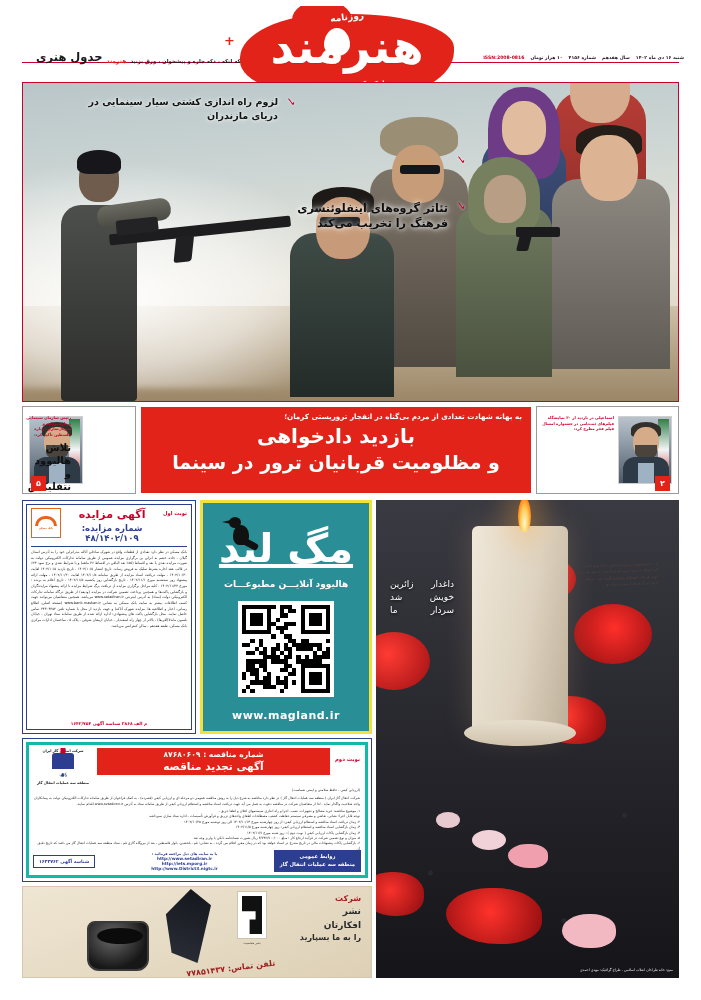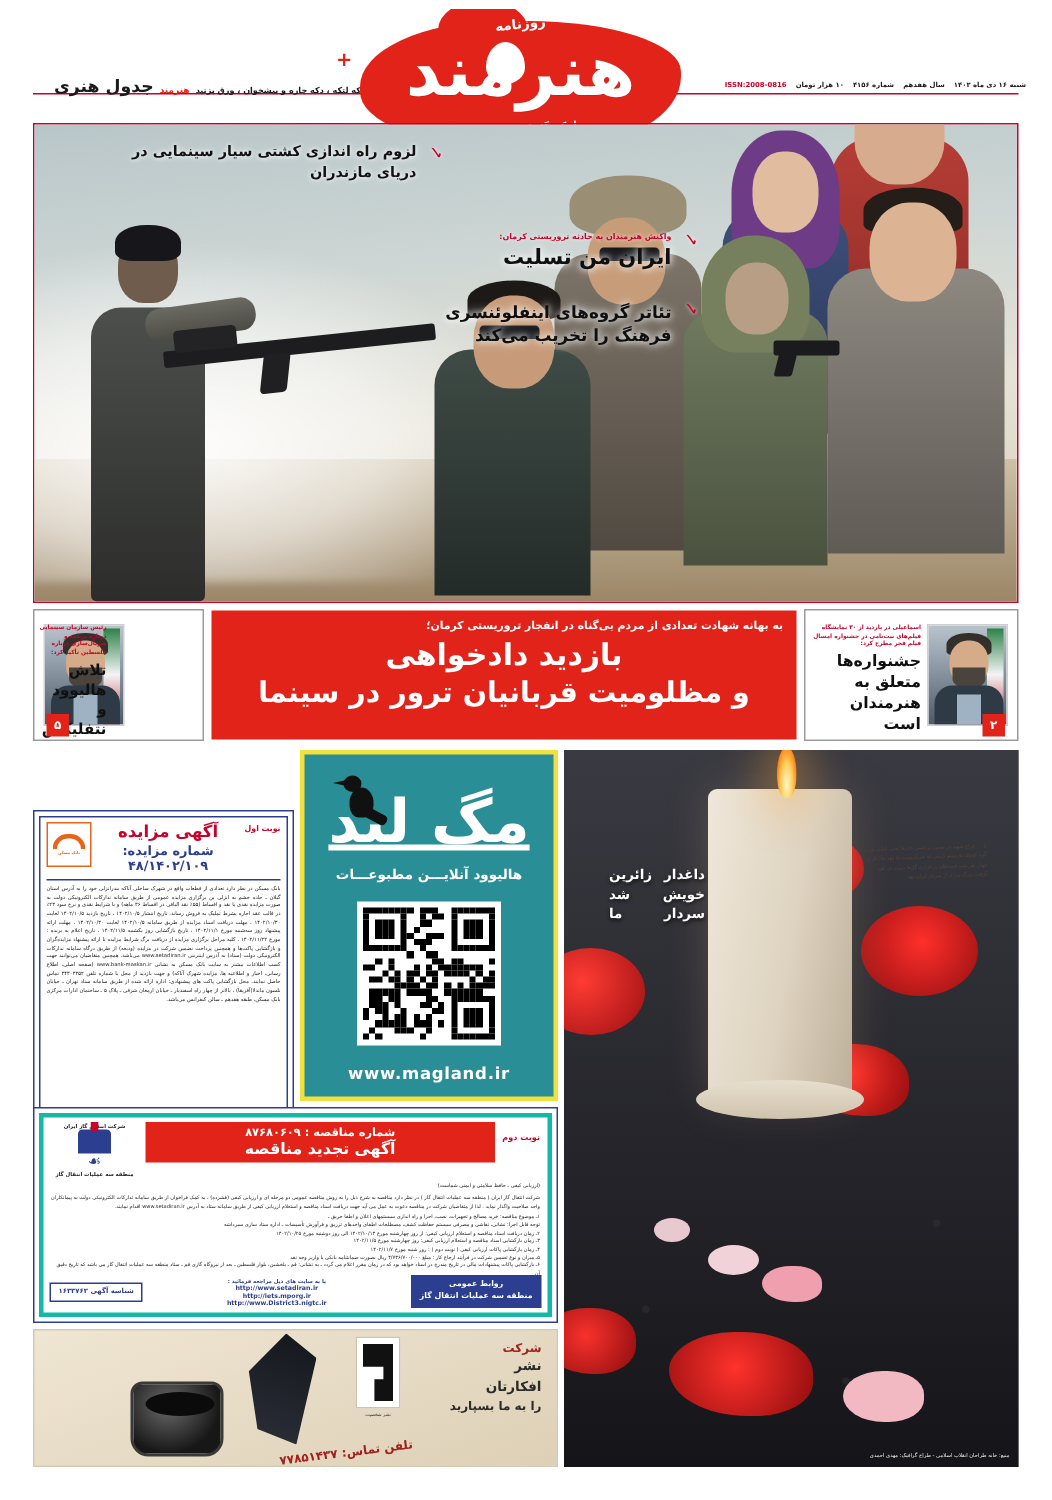--- a/index.html
+++ b/index.html
@@ -307,21 +307,20 @@
   .band-right .pg-badge { right: 8px; bottom: 2px; }
 
   
   .ads { position: absolute; top: 500px; left: 22px; width: 657px; height: 478px; }
 
   
   .ad-auction {
     position: absolute; left: 0; top: 0; width: 174px; height: 234px;
     border: 1px solid #2c3e8f; background: #ffffff; direction: rtl;
     padding: 3px;
-    margin-top: 40px;
   }
   .ad-auction .inner { border: 1px solid #2c3e8f; width: 100%; height: 100%; padding: 3px 4px; position: relative; }
   .aa-top { display: flex; align-items: flex-start; justify-content: space-between; gap: 3px; }
   .aa-logo {
     width: 30px; height: 30px; border: 1px solid #e6651a;
     display: flex; flex-direction: column; align-items: center; justify-content: center;
     flex: 0 0 30px;
   }
   .aa-logo .arc {
     width: 22px; height: 10px; border: 3px solid #e6651a; border-bottom: none;
@@ -484,23 +483,23 @@
     filter: blur(.4px);
     box-shadow: 0 0 26px 12px rgba(255,170,60,.30);
   }
   .cd-poem {
     position:absolute; left: 104px; top: 36px; width: 82px;
     direction: rtl; text-align: right; color:#5a4535;
     font-size: 3.4px; line-height: 1.9; transform: rotate(-2deg);
   }
   .cd-rose { position:absolute; border-radius: 50%; }
   .cd-verse {
-    position:absolute; left: 30px; top: 78px; width: 64px;
+    position:absolute; left: 14px; top: 78px; width: 64px;
     direction: rtl; text-align: justify; text-align-last: justify;
-    color:#ffffff; font-weight:bold; font-size: 9px; line-height: 1.42;
+    color:#ffffff; font-weight:normal; font-size: 9px; line-height: 1.42;
     text-shadow: 0 1px 3px rgba(0,0,0,.8);
   }
   .cd-credit {
     position:absolute; right: 6px; bottom: 6px;
     font-size: 3.5px; color:#ffffff; direction: rtl; opacity:.92;
   }
 </style>
 </head>
 <body>
 
@@ -580,24 +579,20 @@
         <div class="hairx"></div>
         <div class="fhead"></div>
         <div class="shades" style="top:-16px;left:30px;"></div>
       </div>
     </div>
 
     <div class="hl-check-l">✓</div>
     <div class="hl-left">لزوم راه اندازی کشتی سیار سینمایی در دریای مازندران</div>
 
     <div class="hl-check-m">✓</div>
-    <div class="hl-mid">
-      <div class="hl-kicker">واکنش هنرمندان به حادثه تروریستی کرمان:</div>
-      <div class="hl-big">ایران من تسلیت</div>
-    </div>
 
     <div class="hl-check-b">✓</div>
     <div class="hl-low">
       <div class="l">تئاتر گروه‌های اینفلوئنسری فرهنگ را تخریب می‌کند</div>
     </div>
   </div>
 
   <div class="band">
 
     <div class="band-side band-left">
@@ -626,21 +621,20 @@
       <div class="bs-photo">
         <div class="flag"></div>
         <div class="ph-hair"></div>
         <div class="ph-head"></div>
         <div class="ph-beard"></div>
         <div class="ph-body"></div>
         <div class="ph-shirt"></div>
       </div>
       <div class="bs-text">
         <div class="bs-kicker">اسماعیلی در بازدید از ۳۰ نمایشگاه فیلم‌های ثبت‌نامی در جشنواره امسال فیلم فجر مطرح کرد:</div>
-        <div class="bs-head">جشنواره‌ها متعلق به هنرمندان است</div>
       </div>
       <div class="pg-badge">۲</div>
     </div>
   </div>
 
   <div class="ads">
 
     <div class="ad-auction">
       <div class="inner">
         <div class="aa-top">

